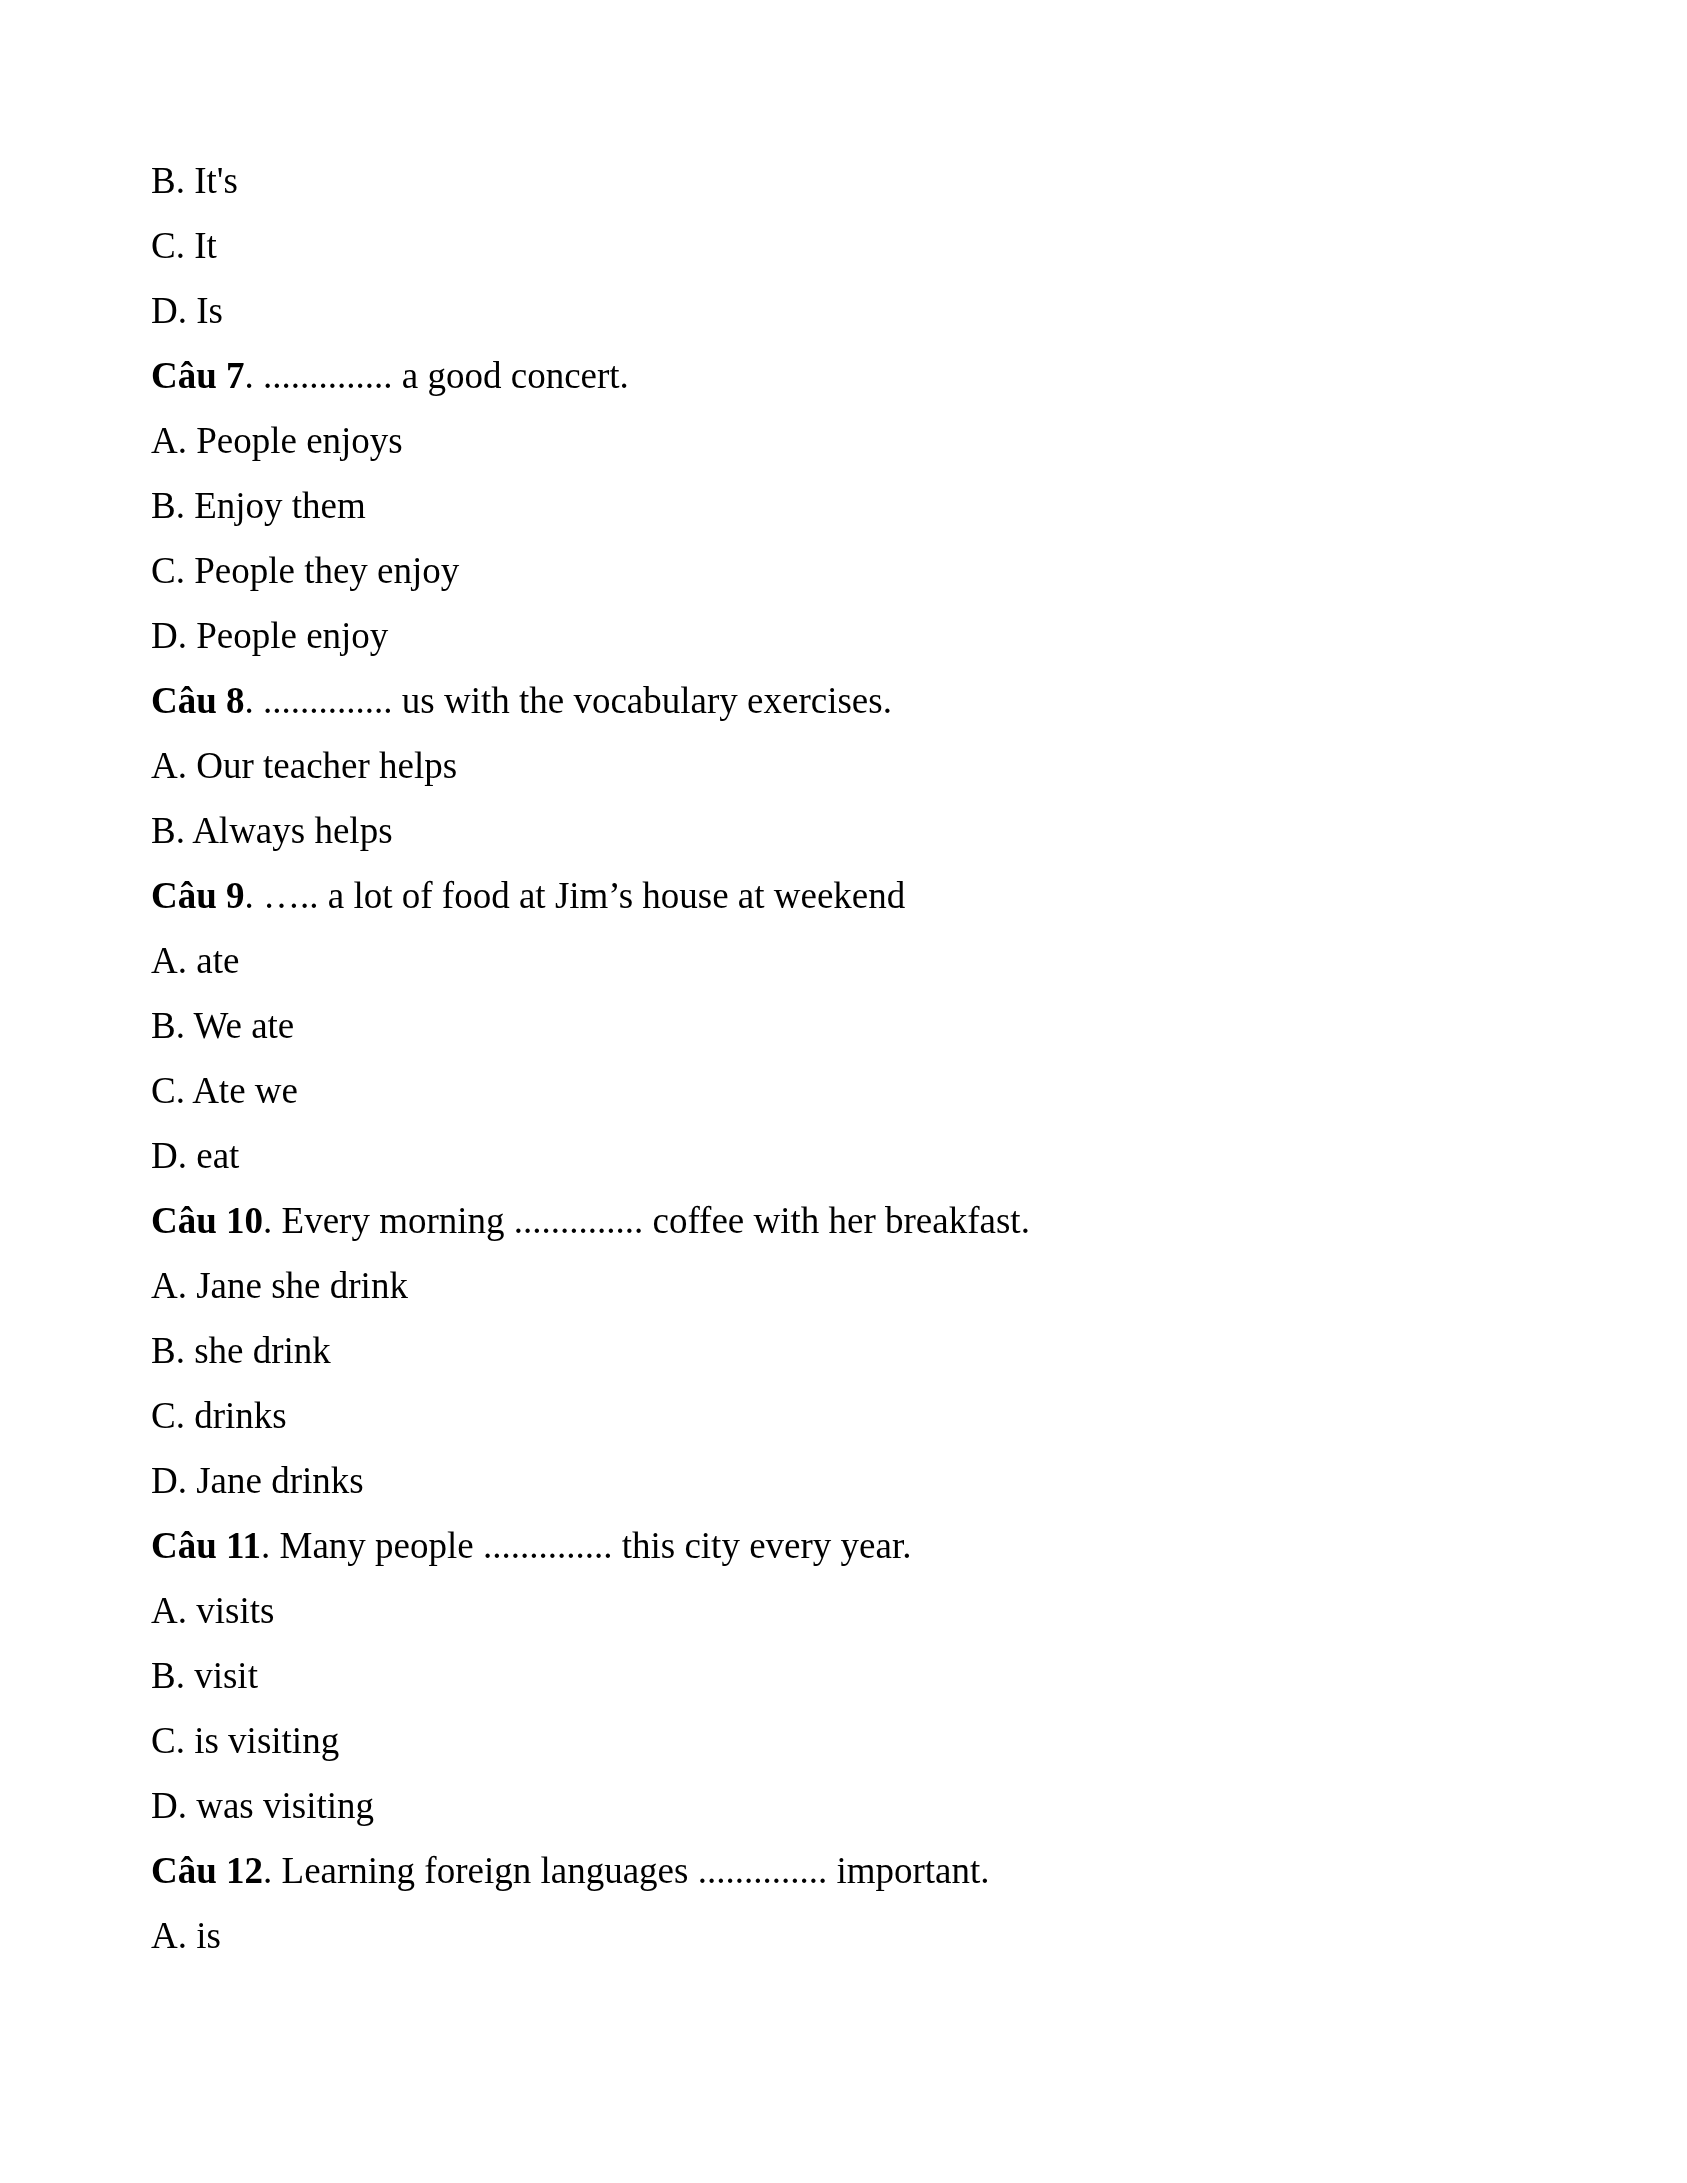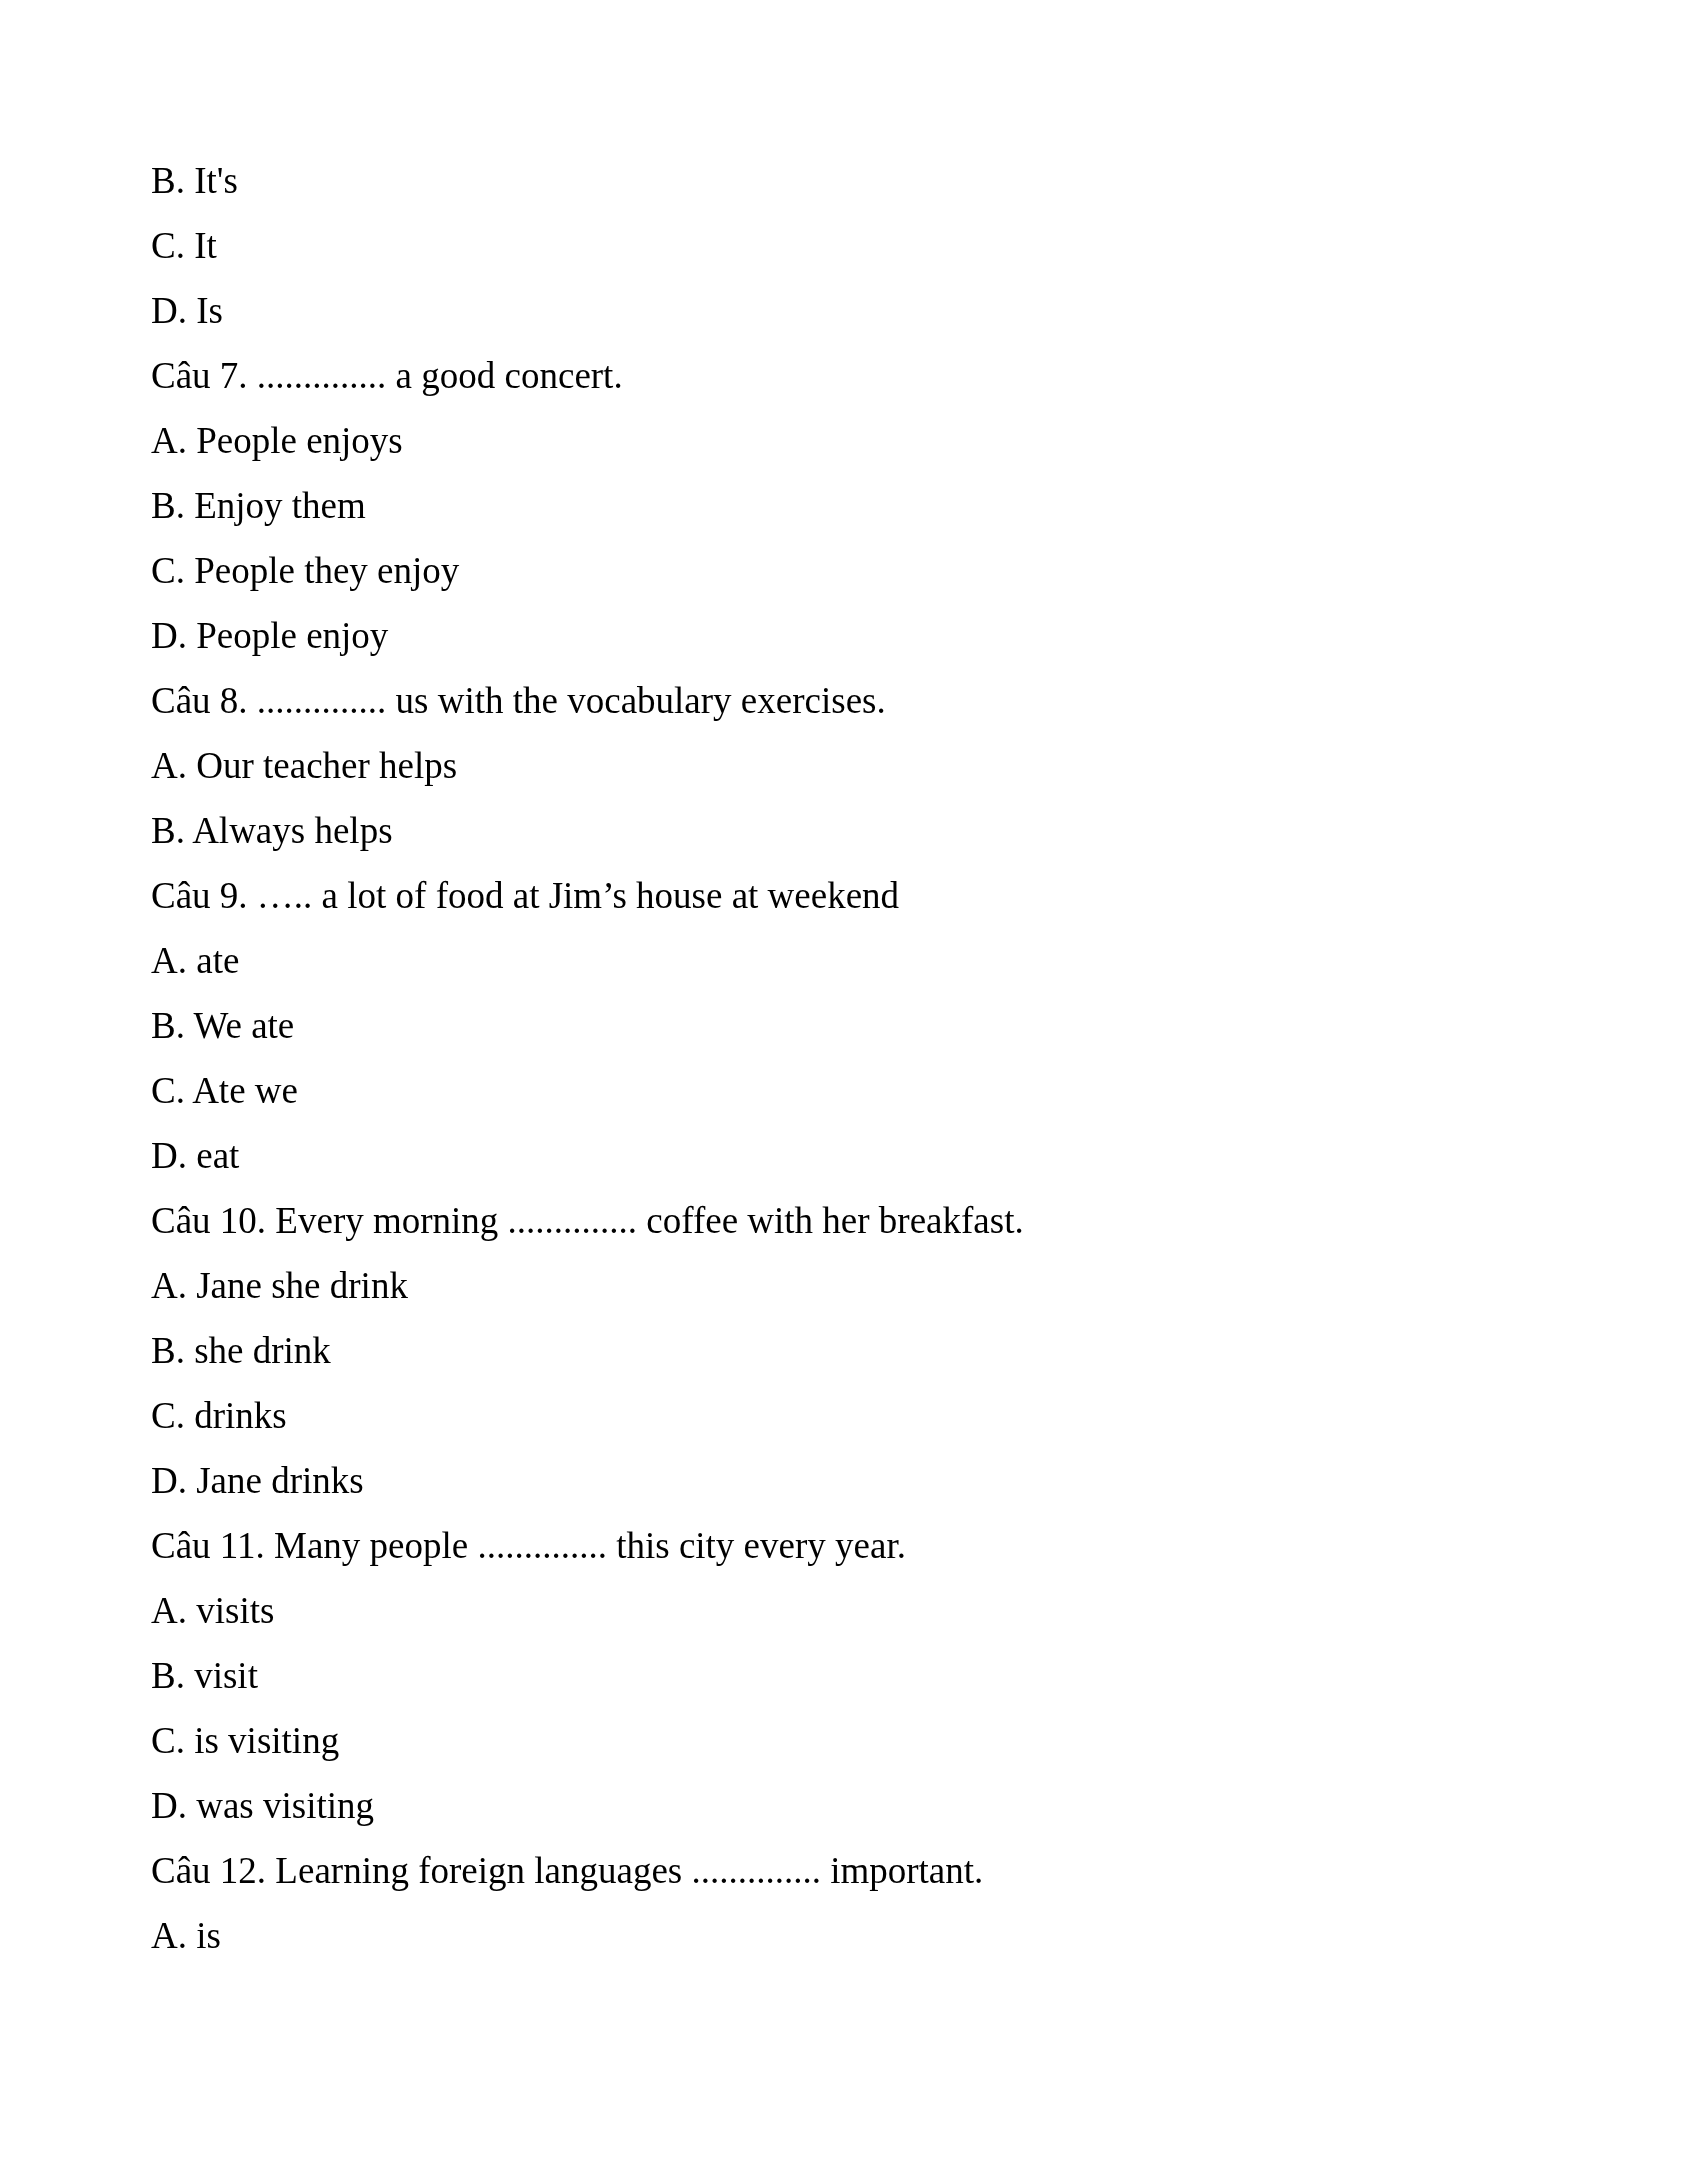--- a/index.html
+++ b/index.html
@@ -22,21 +22,21 @@
     top: 148px;
     right: 95px;
     font-size: 37px;
     line-height: 65px;
     white-space: pre-wrap;
   }
   .line {
     min-height: 65px;
   }
   .q-label {
-    font-weight: normal;
+    font-weight: bold;
   }
 </style>
 </head>
 <body>
 
 <div class="page">
   <div class="content"><div class="line"><span>B. It's</span></div><div class="line"><span>C. It</span></div><div class="line"><span>D. Is</span></div><div class="line"><span class="q-label">Câu 7</span><span>. .............. a good concert.</span></div><div class="line"><span>A. People enjoys</span></div><div class="line"><span>B. Enjoy them</span></div><div class="line"><span>C. People they enjoy</span></div><div class="line"><span>D. People enjoy</span></div><div class="line"><span class="q-label">Câu 8</span><span>. .............. us with the vocabulary exercises.</span></div><div class="line"><span>A. Our teacher helps</span></div><div class="line"><span>B. Always helps</span></div><div class="line"><span class="q-label">Câu 9</span><span>. ….. a lot of food at Jim’s house at weekend</span></div><div class="line"><span>A. ate</span></div><div class="line"><span>B. We ate</span></div><div class="line"><span>C. Ate we</span></div><div class="line"><span>D. eat</span></div><div class="line"><span class="q-label">Câu 10</span><span>. Every morning .............. coffee with her breakfast.</span></div><div class="line"><span>A. Jane she drink</span></div><div class="line"><span>B. she drink</span></div><div class="line"><span>C. drinks</span></div><div class="line"><span>D. Jane drinks</span></div><div class="line"><span class="q-label">Câu 11</span><span>. Many people .............. this city every year.</span></div><div class="line"><span>A. visits</span></div><div class="line"><span>B. visit</span></div><div class="line"><span>C. is visiting</span></div><div class="line"><span>D. was visiting</span></div><div class="line"><span class="q-label">Câu 12</span><span>. Learning foreign languages .............. important.</span></div><div class="line"><span>A. is</span></div></div>
 </div>
 
 

